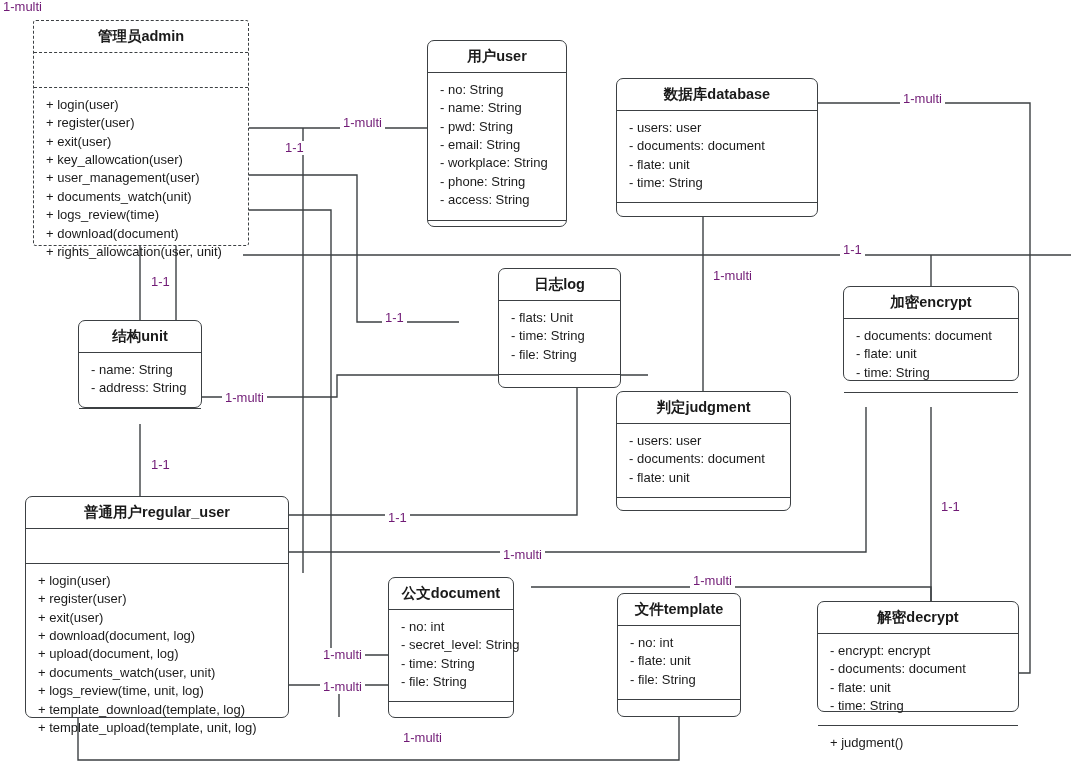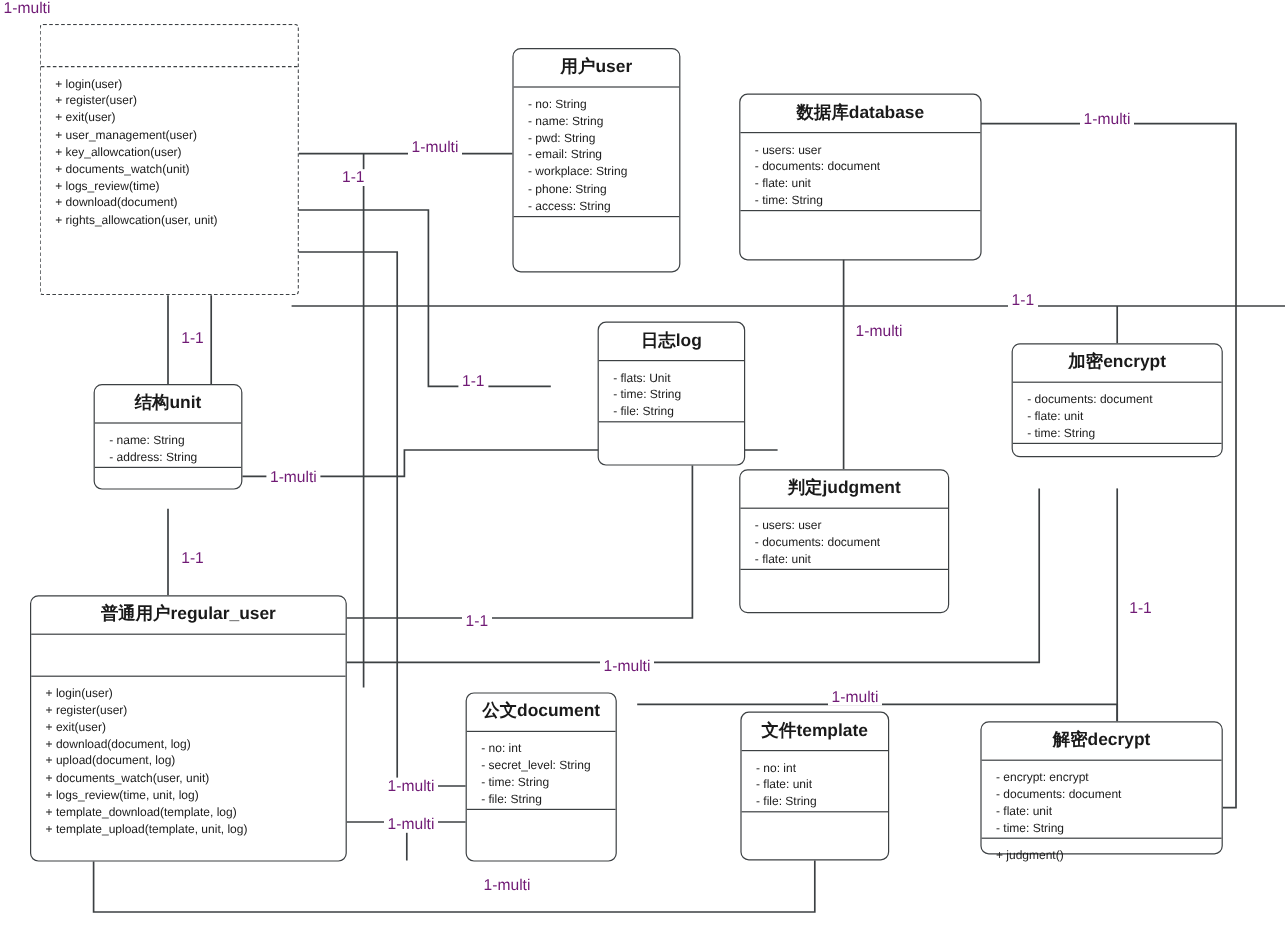--- a/index.html
+++ b/index.html
@@ -27,22 +27,22 @@
   .cls .title{
     text-align:center;
     font-weight:bold;
     font-size:14.5px;
     padding:7px 4px 7px 4px;
     line-height:1.15;
     border-bottom:1.4px solid #3c4043;
   }
   .cls.dashed .title{border-bottom:1.6px dashed #3c4043;}
   .cls .sect{
-    padding:8px 10px 0 12px;
-    font-size:10px;
+    padding:8px 10px 10px 12px;
+    font-size:13px;
     line-height:1.42;
     border-bottom:1.4px solid #3c4043;
   }
   .cls.dashed .sect{border-bottom:1.6px dashed #3c4043;}
   .cls .sect:last-child{border-bottom:none;}
   .cls .sect.empty{min-height:22px;padding-top:6px;padding-bottom:6px;}
   .cls .row{white-space:nowrap;}
 
   .elabel{
     position:absolute;
@@ -75,27 +75,28 @@
       <polyline points="289,552 866,552 866,407" fill="none" stroke="#3c4043" stroke-width="1.4"></polyline>
       <polyline points="289,685 388,685" fill="none" stroke="#3c4043" stroke-width="1.4"></polyline>
       <polyline points="531,587 931,587 931,601" fill="none" stroke="#3c4043" stroke-width="1.4"></polyline>
       <polyline points="931,407 931,601" fill="none" stroke="#3c4043" stroke-width="1.4"></polyline>
       <polyline points="78,718 78,760 679,760 679,717" fill="none" stroke="#3c4043" stroke-width="1.4"></polyline>
       <polyline points="176,246 176,320" fill="none" stroke="#3c4043" stroke-width="1.4"></polyline>
       <polyline points="339,717 339,689" fill="none" stroke="#3c4043" stroke-width="1.4"></polyline>
       <polyline points="617,717 617,717" fill="none" stroke="#3c4043" stroke-width="1.4"></polyline>
     </svg>
 <div class="cls dashed" style="left: 33px; top: 20px; width: 216px; height: 226px;">
+      <div class="title">管理员admin</div>
       <div class="sect empty"></div>
       <div class="sect">
         <div class="row">+ login(user)</div>
         <div class="row">+ register(user)</div>
         <div class="row">+ exit(user)</div>
+        <div class="row">+ key_allowcation(user)</div>
         <div class="row">+ user_management(user)</div>
-        <div class="row">+ key_allowcation(user)</div>
         <div class="row">+ documents_watch(unit)</div>
         <div class="row">+ logs_review(time)</div>
         <div class="row">+ download(document)</div>
         <div class="row">+ rights_allowcation(user, unit)</div>
       </div>
     </div>
     <div class="cls" style="left: 427px; top: 40px; width: 140px; height: 187px;">
       <div class="title">用户user</div>
       <div class="sect">
         <div class="row">- no: String</div>

